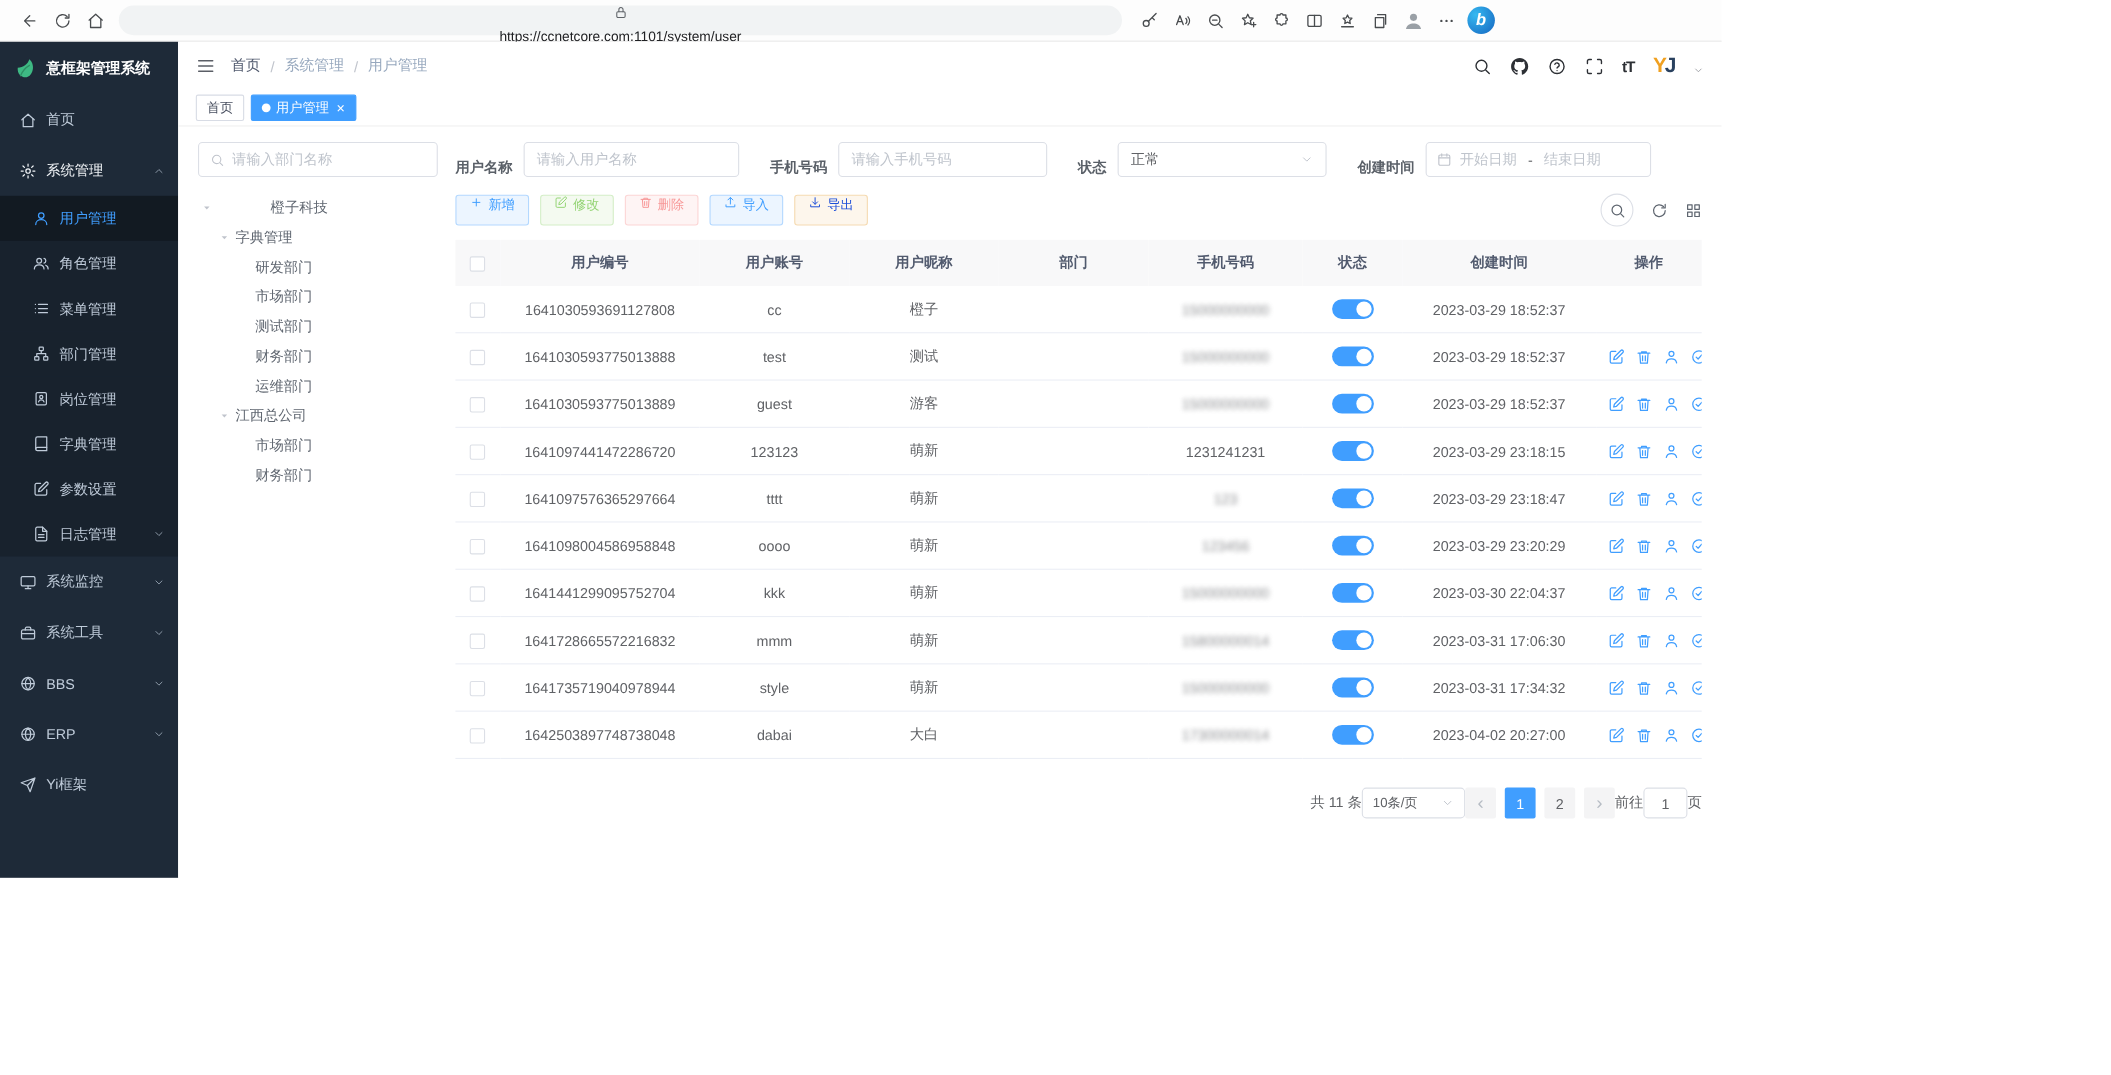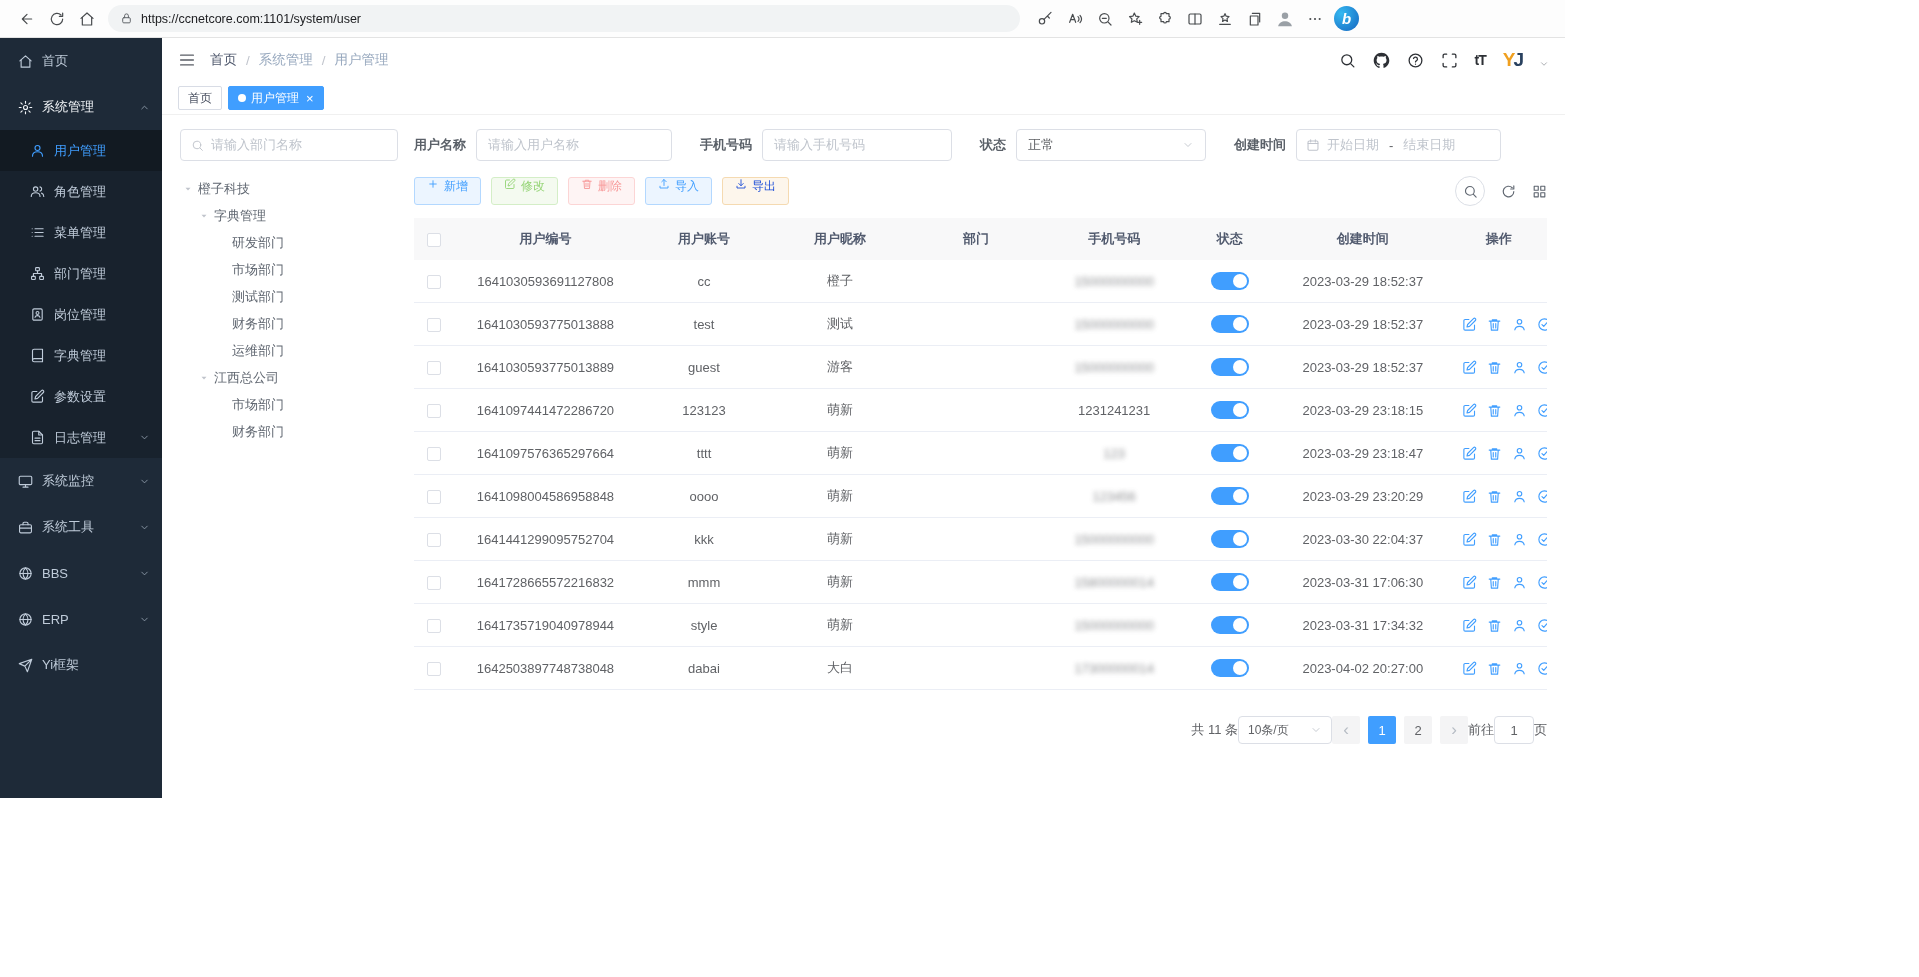--- a/index.html
+++ b/index.html
@@ -5,21 +5,21 @@
 *{margin:0;padding:0;box-sizing:border-box;}
 html,body{width:1919px;height:977px;}
 body{background:#fff;font-family:"Liberation Sans","DejaVu Sans",sans-serif;overflow:hidden;}
 svg{display:block;}
 .window{width:1565px;height:798px;background:#fff;position:relative;}
 
 
 .browser-bar{height:38px;background:#fdfdfd;border-bottom:1px solid #e3e3e3;display:flex;align-items:center;padding:0 12px;}
 .bicon{width:30px;height:30px;display:flex;align-items:center;justify-content:center;color:#494c4f;flex-shrink:0;border-radius:4px;cursor:pointer;}
 .bicon svg{width:16px;height:16px;}
-.url-pill{width:912px;height:27px;background:#f1f3f4;border-radius:14px;display:flex;align-items:center;padding:0 12px;gap:8px;margin:0 10px 0 6px;cursor:text;flex-shrink:0;}
+.url-pill{width:912px;height:27px;background:#f1f3f4;border-radius:14px;display:flex;align-items:center;padding:0 12px;gap:8px;margin:0 10px 0 6px;cursor:text;flex-shrink:0;flex-direction:column;}
 .url-pill .lock{width:13px;height:13px;color:#5f6368;}
 .url-pill .lock svg{width:13px;height:13px;}
 .url-text{font-size:12.5px;color:#202124;white-space:nowrap;}
 .bicon.avatar svg{width:22px;height:22px;color:#9aa0a6;}
 .bing{width:25px;height:25px;border-radius:50%;margin-left:4px;background:radial-gradient(circle at 30% 30%,#35b9f1,#1565c0);color:#fff;font-size:15px;font-weight:700;font-style:italic;display:flex;align-items:center;justify-content:center;cursor:pointer;flex-shrink:0;}
 
 
 .app{display:flex;height:760px;}
 .sidebar{width:162px;flex-shrink:0;background:#1e2a38;overflow:hidden;}
 .logo{height:48px;display:flex;align-items:center;gap:8px;padding:0 12px;}
@@ -63,27 +63,27 @@
 
 .content{flex:1;display:flex;gap:16px;padding:14px 18px 0 18px;min-height:0;}
 .tree-panel{width:218px;flex-shrink:0;}
 .search-input{height:32px;border:1px solid #dcdfe6;border-radius:4px;display:flex;align-items:center;gap:7px;padding:0 10px;color:#bfc4cc;font-size:13px;cursor:text;background:#fff;}
 .search-input .si{width:13px;height:13px;color:#c0c4cc;}
 .search-input .si svg{width:13px;height:13px;}
 .tree{margin-top:14px;}
 .tree-node{height:27px;display:flex;align-items:center;font-size:13px;color:#5f6670;cursor:pointer;}
 .tree-node .tcaret{width:16px;height:12px;color:#c0c4cc;display:flex;align-items:center;flex-shrink:0;}
 .tree-node .tcaret svg{width:12px;height:12px;}
-.tree-node.lvl0{padding-left:2px;}
+.tree-node.lvl0{padding-left:2px;gap:48px;}
 .tree-node.lvl1{padding-left:18px;}
 .tree-node.lvl2{padding-left:36px;}
 
 .work{flex:1;min-width:0;display:flex;flex-direction:column;}
 .filter-row{display:flex;align-items:center;margin-bottom:15px;}
-.fgroup{display:flex;align-items:center;margin-right:28px;}
+.fgroup{display:flex;align-items:flex-end;margin-right:28px;}
 .fgroup:last-child{margin-right:0;}
 .flabel{font-size:13px;font-weight:700;color:#5a6068;margin-right:10px;white-space:nowrap;}
 .finput{height:32px;border:1px solid #dcdfe6;border-radius:4px;background:#fff;display:flex;align-items:center;padding:0 11px;font-size:13px;cursor:text;white-space:nowrap;}
 .finput.ph{color:#bfc4cc;}
 .finput.w1{width:196px;}
 .finput.w2{width:190px;}
 .finput.w3{width:205px;}
 .finput.select{color:#606266;cursor:pointer;justify-content:space-between;}
 .sel-caret{width:12px;height:12px;color:#c0c4cc;}
 .sel-caret svg{width:12px;height:12px;}
@@ -224,20 +224,29 @@
           <circle cx="12" cy="12" r="1.6"></circle>
           <circle cx="19" cy="12" r="1.6"></circle>
         </svg>
       </span>
     <span class="bing">b</span>
   </div>
 
   <div class="app">
 
     <aside class="sidebar">
+      <div class="logo">
+        <span class="logo-ico">
+            <svg viewBox="0 0 24 24">
+              <path d="M12.5 21C7 21 4 17 4.5 11.5 10 11 14.5 8 16 3c3.5 3 4.5 8 3 12-1.3 3.6-3.8 6-6.5 6z" fill="#3eb983"></path>
+              <path d="M7 20c2-5 5-8.5 9.5-11" stroke="#2e8f64" stroke-width="1.3" fill="none"></path>
+            </svg>
+          </span>
+        <span class="logo-title">意框架管理系统</span>
+      </div>
       <nav id="sidebar-nav">
           <div class="nav-item lvl0">
             <span class="nav-ico">
               <svg viewBox="0 0 24 24" fill="none" stroke="currentColor" stroke-width="1.8" stroke-linecap="round" stroke-linejoin="round">
                 <path d="M3 11l9-8 9 8"></path>
                 <path d="M5 9.5V21h14V9.5"></path>
               </svg>
             </span>
             <span class="nav-label">首页</span>
           </div>

